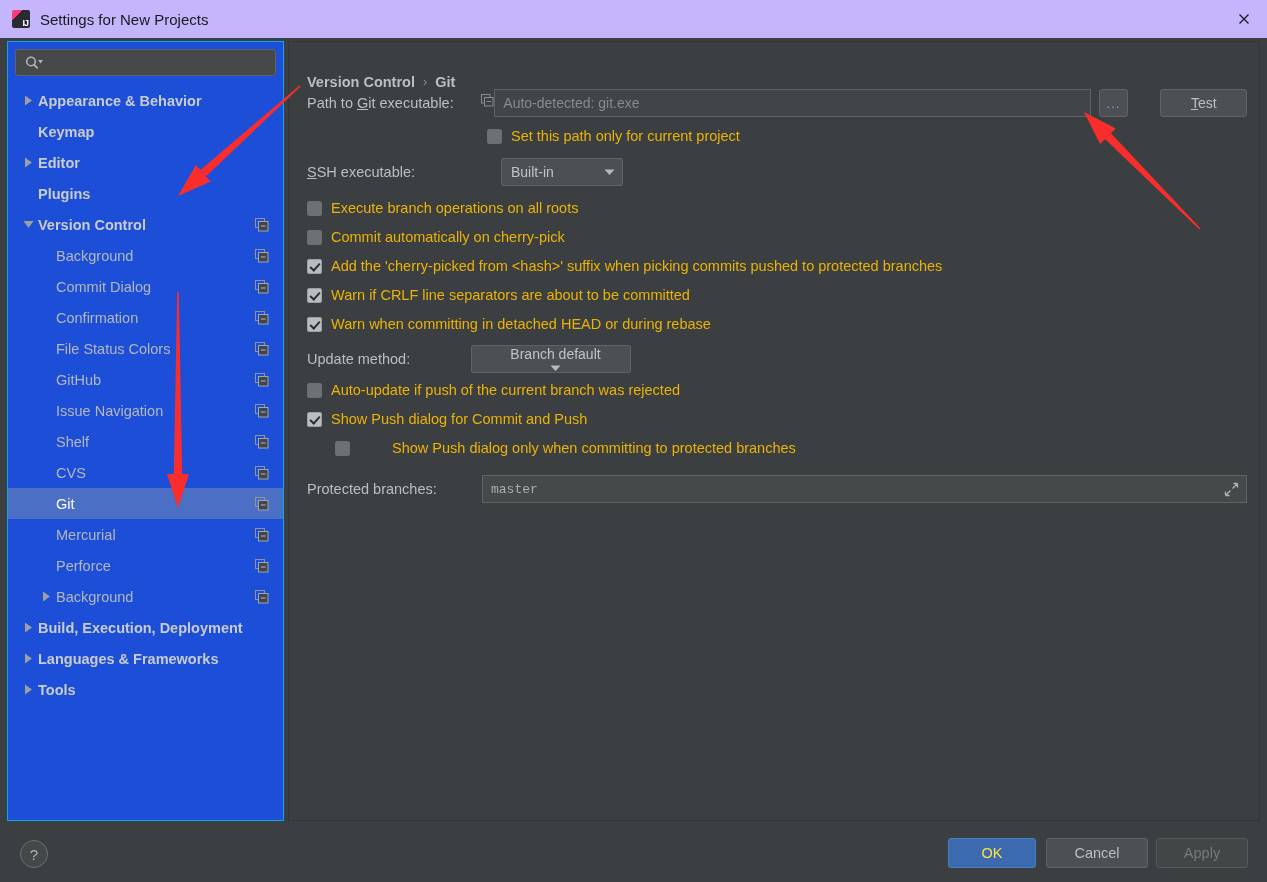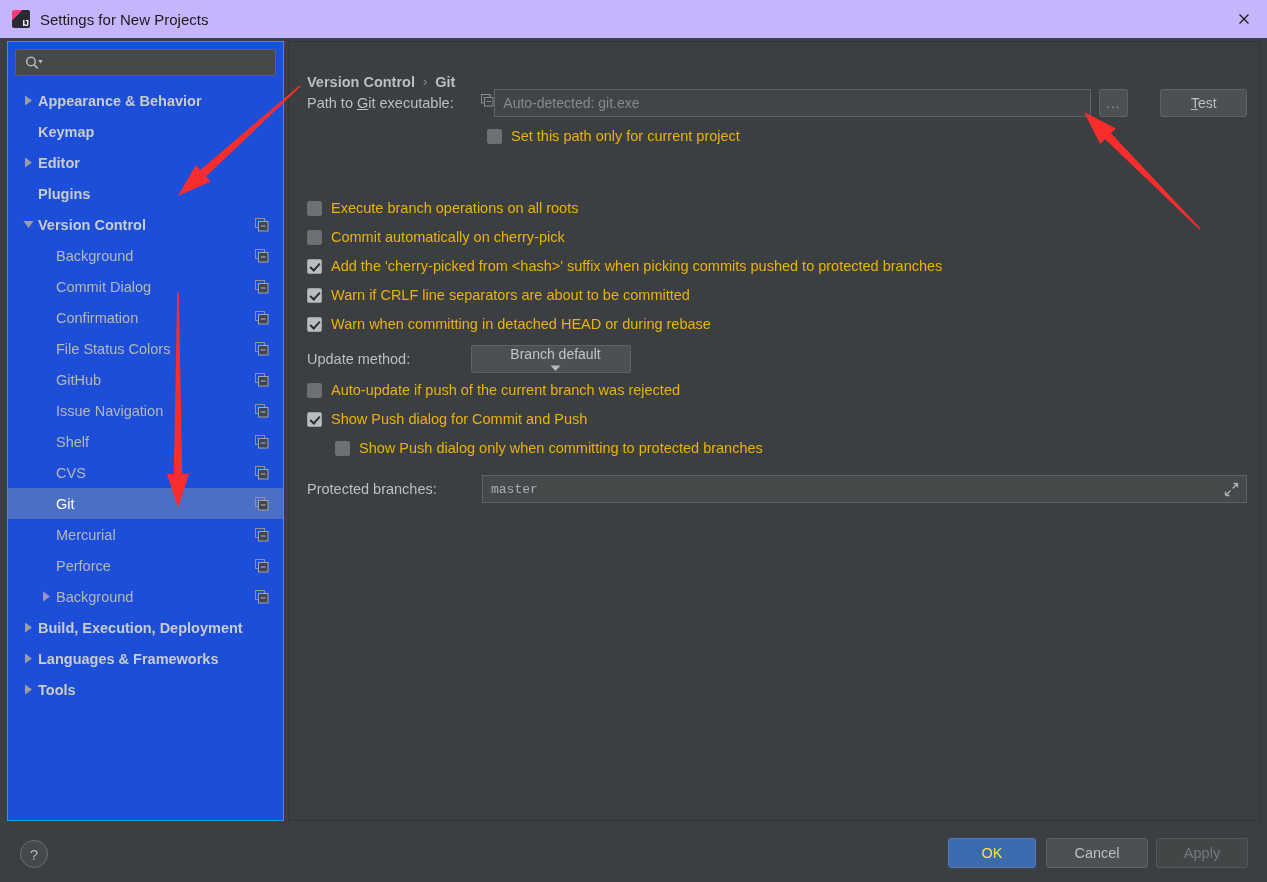--- a/index.html
+++ b/index.html
@@ -493,20 +493,33 @@
           <div class="btn" style="width:90px; height:28px; margin-left:32px;">
             <span><span class="u">T</span>est</span>
           </div>
         </div>
 
         <div class="cbrow" style="left:198px; top:86px;">
           <span class="cbox"></span>
           <span class="cbtext">Set this path only for current project</span>
         </div>
 
+        <div class="row" style="left:18px; top:116px;">
+          <div class="lbl" style="width:170px;">
+            <span class="u">S</span><span>SH executable:</span>
+          </div>
+          <div class="combo" style="width:122px; margin-left:24px;">
+            <span class="combo-text">Built-in</span>
+            <span class="combo-arrow">
+              <svg width="11" height="8" viewBox="0 0 11 8">
+                  <path d="M0.5 1.5 L10.5 1.5 L5.5 7 Z" fill="#b6babd"></path>
+                </svg>
+            </span>
+          </div>
+        </div>
 
         <div id="cbgroup1">
             <div class="cbrow" style="left: 18px; top: 158px;">
               <span class="cbox"></span>
               <span class="cbtext">Execute branch operations on all roots</span>
             </div>
             <div class="cbrow" style="left: 18px; top: 187px;">
               <span class="cbox"></span>
               <span class="cbtext">Commit automatically on cherry-pick</span>
             </div>
@@ -538,21 +551,21 @@
 
         <div id="cbgroup2">
             <div class="cbrow" style="left: 18px; top: 340px;">
               <span class="cbox"></span>
               <span class="cbtext">Auto-update if push of the current branch was rejected</span>
             </div>
             <div class="cbrow" style="left: 18px; top: 369px;">
               <span class="cbox checked"></span>
               <span class="cbtext">Show Push dialog for Commit and Push</span>
             </div>
-            <div class="cbrow" style="left: 46px; top: 398px;">
+            <div class="cbrow" style="left: 46px; top: 398px; gap: 33px;">
               <span class="cbox"></span>
               <span class="cbtext">Show Push dialog only when committing to protected branches</span>
             </div>
           </div>
 
         <div class="row" style="left:18px; top:433px; width:940px;">
           <div class="lbl" style="width:152px;">Protected branches:</div>
           <div class="textfield" style="width:770px; height:28px; margin-left:24px; position:relative;">
             <span class="mono">master</span>
             <span style="position:absolute; right:7px; top:6px;">

